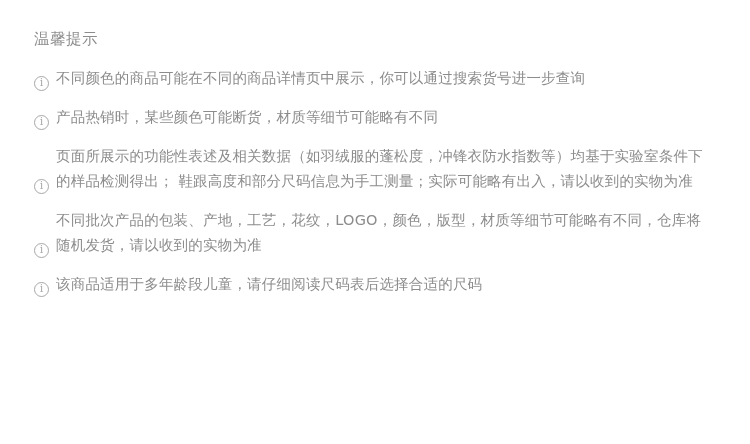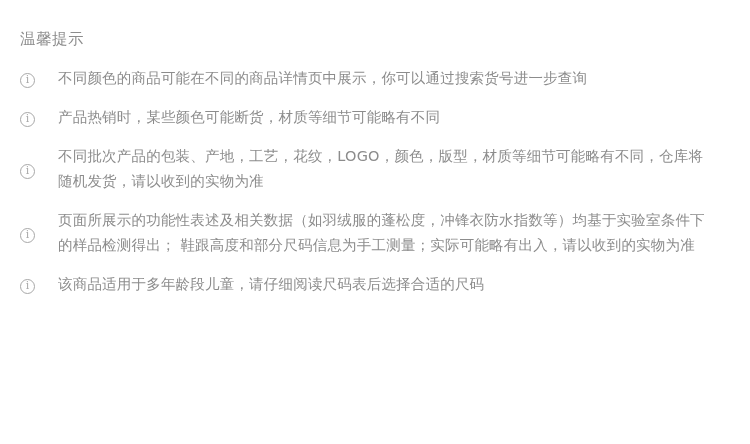--- a/index.html
+++ b/index.html
@@ -13,39 +13,38 @@
     font-family: "DejaVu Sans", "Liberation Sans", sans-serif;
     overflow: hidden;
   }
   .notice-panel {
     position: absolute;
     left: 0;
     top: 0;
     width: 750px;
     height: 324px;
     box-sizing: border-box;
-    padding: 28px 24px 0 20px;
+    padding: 28px 24px 0 34px;
   }
   .notice-title {
     color: #8c8c8c;
     font-size: 15.5px;
     line-height: 22px;
     letter-spacing: 0.5px;
     margin: 0 0 16px 0;
   }
   .notice-list {
     margin: 0;
     padding: 0;
     list-style: none;
   }
   .notice-item {
     display: flex;
-    align-items: center;
+    align-items: flex-end;
     margin-bottom: 14px;
-    gap: 16px;
   }
   .info-icon {
     flex: 0 0 auto;
     width: 15px;
     height: 15px;
     margin-top: 4px;
     margin-right: 7px;
     border: 1px solid #a8a8a8;
     border-radius: 50%;
     box-sizing: border-box;
@@ -80,24 +79,24 @@
     <li class="notice-item">
       <span class="info-icon"></span>
       <span class="notice-text">不同颜色的商品可能在不同的商品详情页中展示，你可以通过搜索货号进一步查询</span>
     </li>
     <li class="notice-item">
       <span class="info-icon"></span>
       <span class="notice-text">产品热销时，某些颜色可能断货，材质等细节可能略有不同</span>
     </li>
     <li class="notice-item">
       <span class="info-icon"></span>
-      <span class="notice-text">不同批次产品的包装、产地，工艺，花纹，LOGO，颜色，版型，材质等细节可能略有不同，仓库将随机发货，请以收到的实物为准</span>
+      <span class="notice-text">页面所展示的功能性表述及相关数据（如羽绒服的蓬松度，冲锋衣防水指数等）均基于实验室条件下的样品检测得出； 鞋跟高度和部分尺码信息为手工测量；实际可能略有出入，请以收到的实物为准</span>
     </li>
     <li class="notice-item">
       <span class="info-icon"></span>
-      <span class="notice-text">页面所展示的功能性表述及相关数据（如羽绒服的蓬松度，冲锋衣防水指数等）均基于实验室条件下的样品检测得出； 鞋跟高度和部分尺码信息为手工测量；实际可能略有出入，请以收到的实物为准</span>
+      <span class="notice-text">不同批次产品的包装、产地，工艺，花纹，LOGO，颜色，版型，材质等细节可能略有不同，仓库将随机发货，请以收到的实物为准</span>
     </li>
     <li class="notice-item">
       <span class="info-icon"></span>
       <span class="notice-text">该商品适用于多年龄段儿童，请仔细阅读尺码表后选择合适的尺码</span>
     </li>
   </ul>
 </div>
 
 </body></html>

